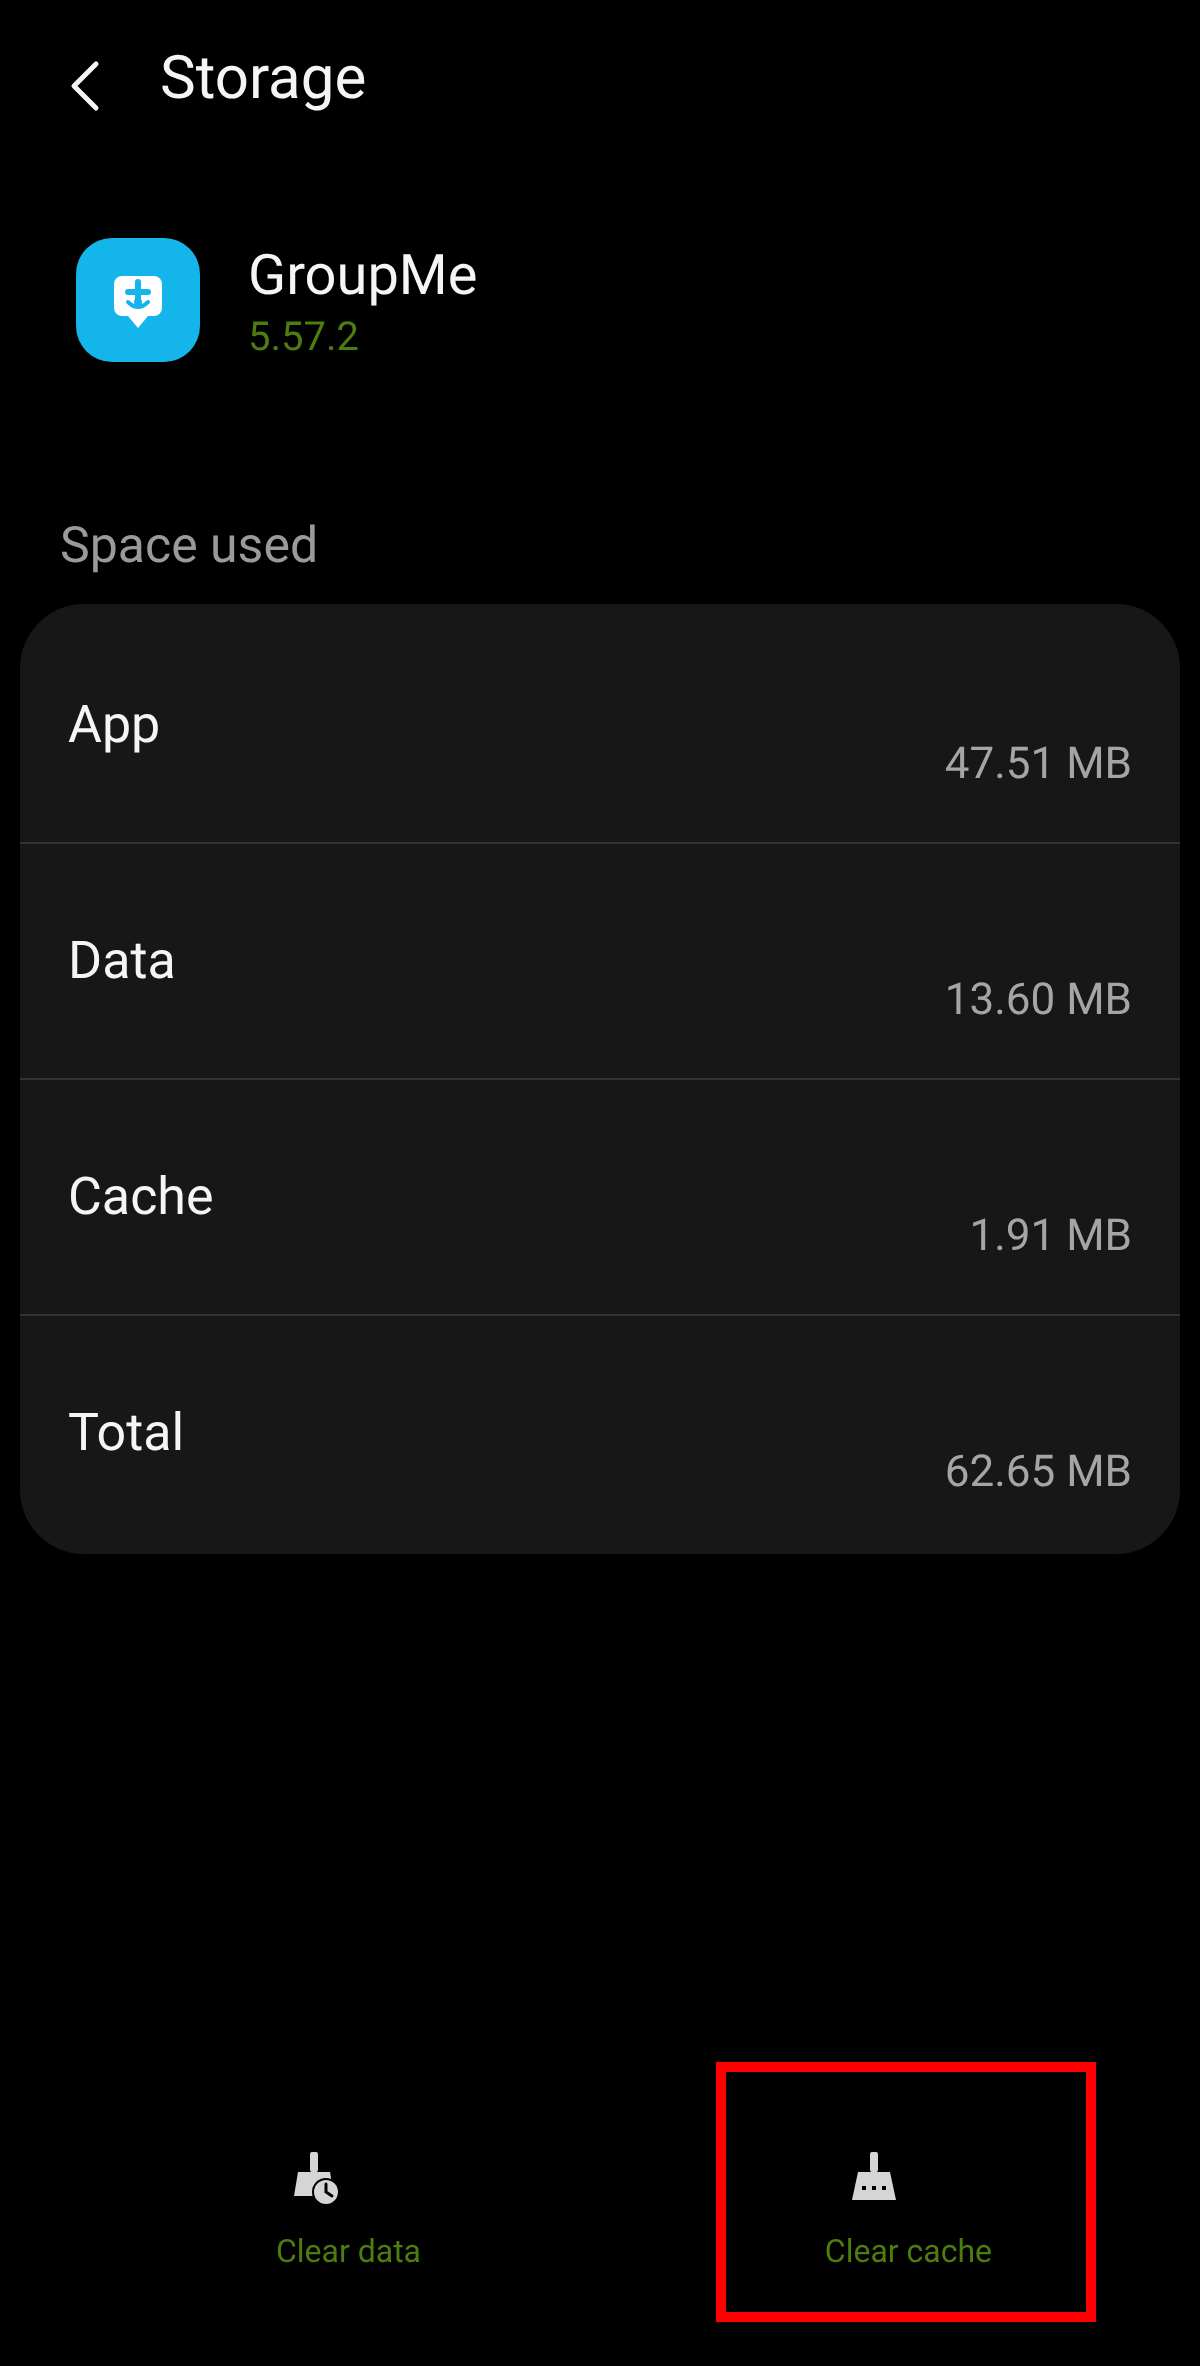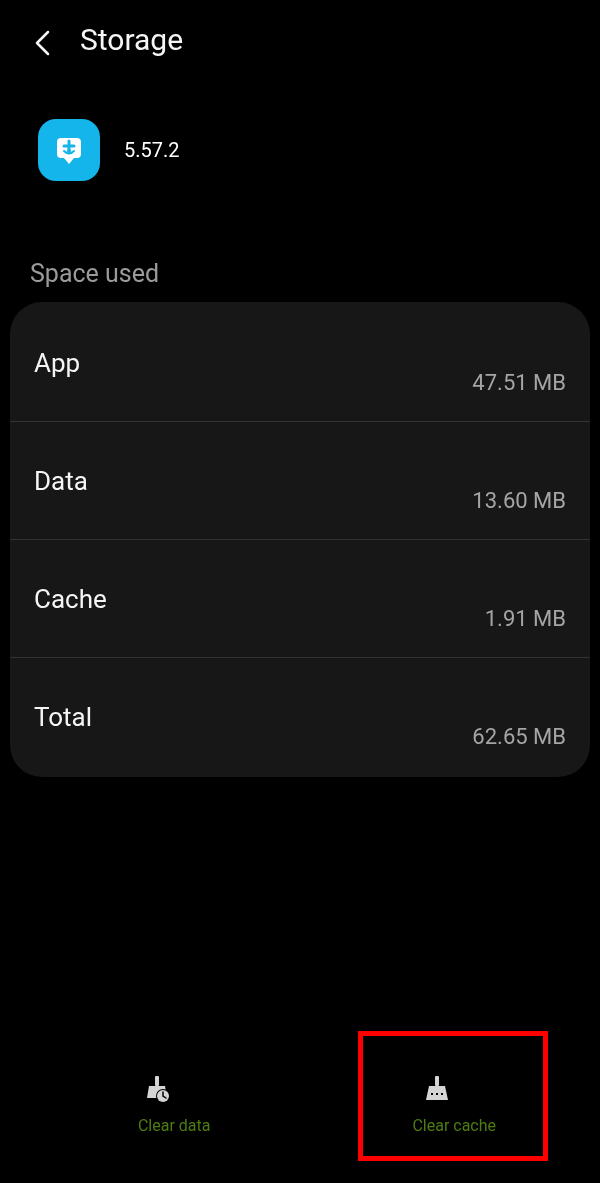--- a/index.html
+++ b/index.html
@@ -55,21 +55,21 @@
       flex-direction: column;
       gap: 2px;
     }
     .app-name {
       font-size: 28px;
       font-weight: 400;
       color: #f5f5f5;
     }
     .app-version {
       font-size: 20px;
-      color: #ffffff;
+      color: #4d7c0f;
     }
     .section-label {
       padding: 58px 30px 14px 30px;
       font-size: 25px;
       color: #9a9a9a;
     }
     .storage-card {
       margin: 0 10px;
       background: #171717;
       border-radius: 32px;
@@ -149,20 +149,21 @@
   <div class="app-icon">
     <svg width="36" height="36" viewBox="0 0 36 36">
       <rect x="6" y="6" width="24" height="20" rx="4" fill="#ffffff"></rect>
       <path d="M13 26 L18 32 L23 26 Z" fill="#ffffff"></path>
       <path d="M13 14 L23 14 M18 9 L18 19" stroke="#13b5ea" stroke-width="3" stroke-linecap="round"></path>
       <circle cx="18" cy="19" r="2" fill="#13b5ea"></circle>
       <path d="M13 19 Q18 24 23 19" stroke="#13b5ea" stroke-width="2" fill="none" stroke-linecap="round"></path>
     </svg>
   </div>
   <div class="app-text">
+    <div class="app-name">GroupMe</div>
     <div class="app-version">5.57.2</div>
   </div>
 </div>
 
 <div class="section-label">Space used</div>
 
 <div class="storage-card">
   <div class="storage-row">
     <div class="row-label">App</div>
     <div class="row-value">47.51 MB</div>

